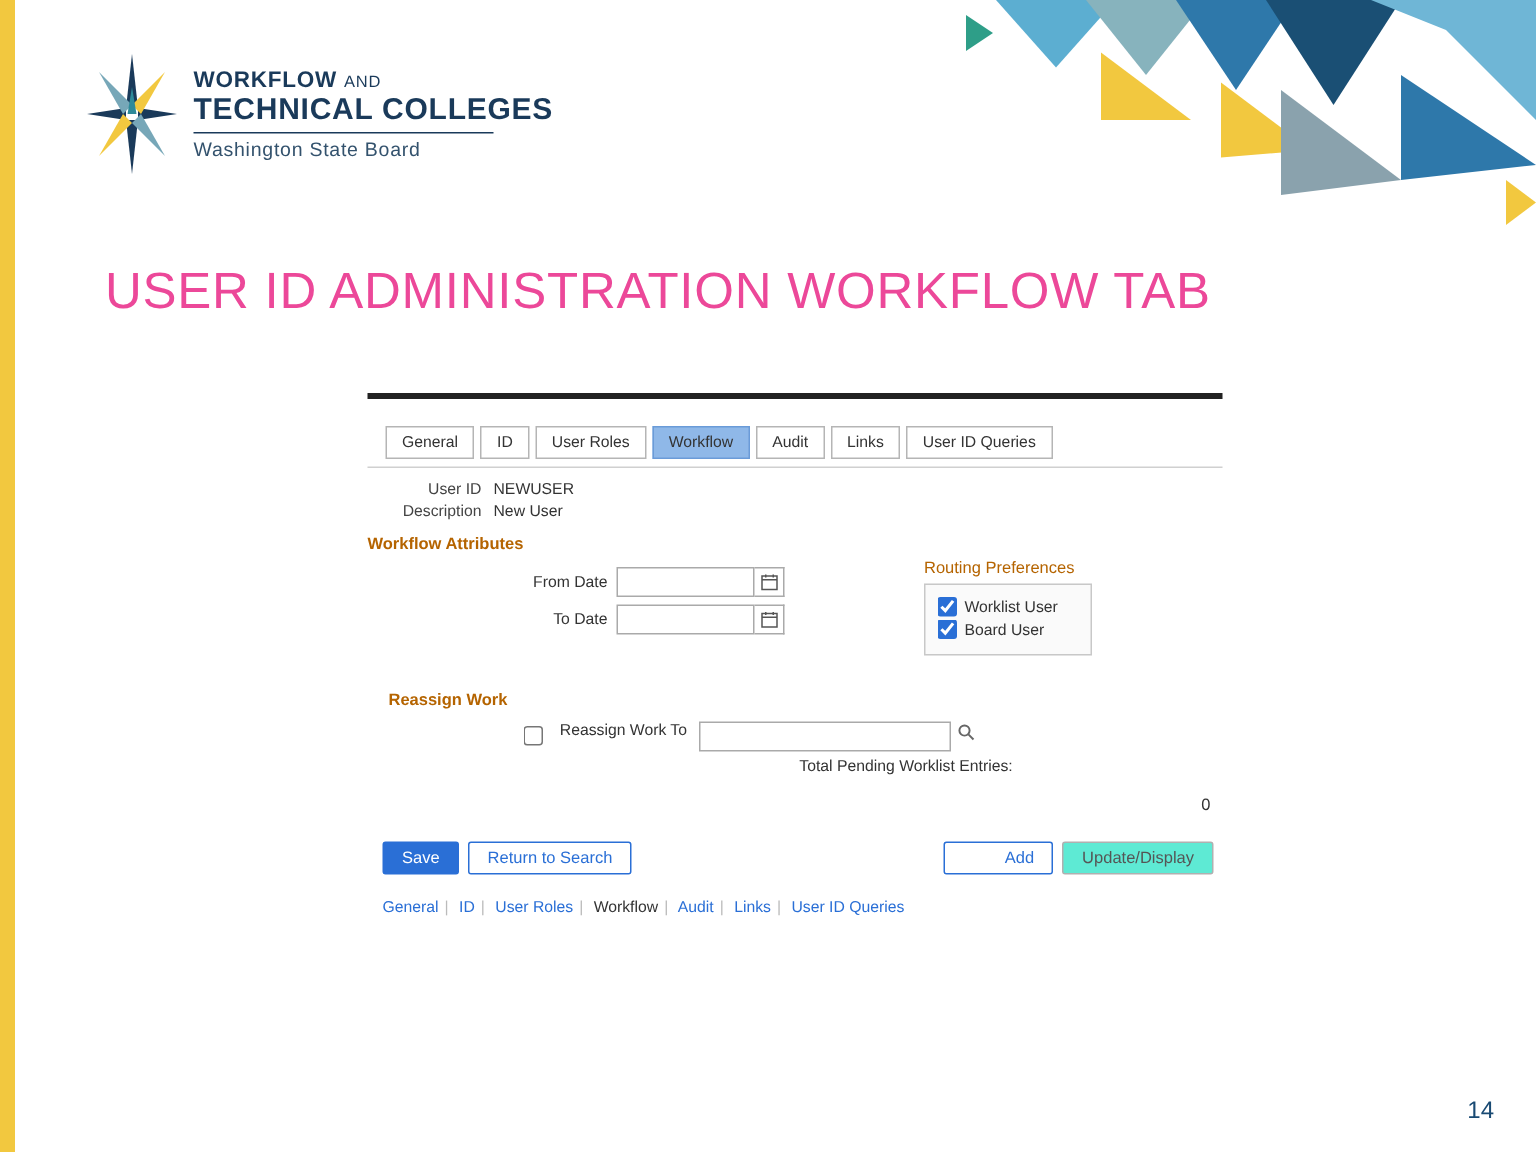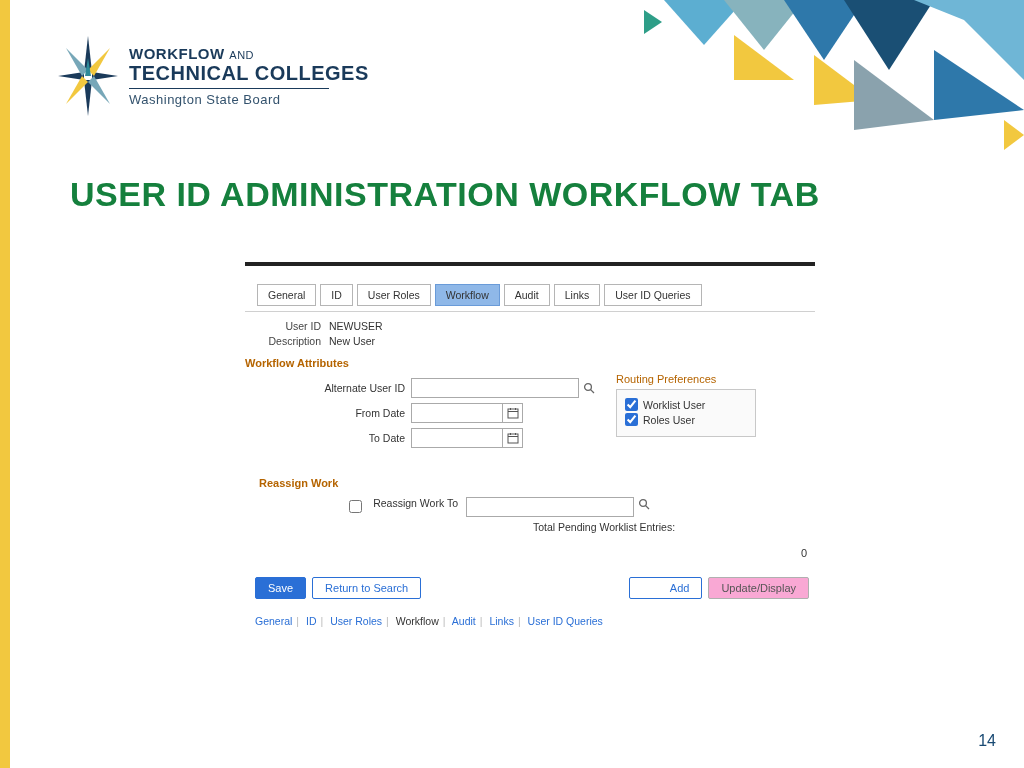--- a/index.html
+++ b/index.html
@@ -31,22 +31,22 @@
   .logo-l2 { font-size: 20px; font-weight: 700; }
   .logo-hr { border: none; border-top: 1px solid #1a3a5a; margin: 3px 0; width: 200px; }
   .logo-l3 { font-size: 13px; font-weight: 400; color: #33526d; }
   
   .hero { position: absolute; right: 0; top: 0; width: 420px; height: 180px; }
   
   .page-title {
     position: absolute;
     left: 70px; top: 175px;
     font-size: 34px;
-    font-weight: 700;
-    color: #15803d;
+    font-weight: 400;
+    color: #ec4899;
     letter-spacing: 0.5px;
   }
   
   .pagenum { position: absolute; right: 28px; bottom: 18px; color: #194a73; font-size: 16px; }
   
   .shot {
     position:absolute;
     left:245px; top:262px;
     width:570px;
     font-size:11px;
@@ -74,37 +74,37 @@
   .frow { display:flex; align-items:center; margin:5px 0; }
   .frow label { width:160px; text-align:right; margin-right:6px; font-size:10.5px; color:#333; }
   .tin { height:20px; background:#fff; border:1px solid #aaa; }
   .tin.w1 { width:168px; }
   .tin.w3 { width:92px; }
   .lkup { width:14px; height:14px; display:inline-flex; align-items:center; justify-content:center; margin-left:3px; font-size:11px; color:#666; cursor:pointer; }
   .cal { width:20px; height:20px; border:1px solid #aaa; border-left:none; display:inline-flex; align-items:center; justify-content:center; cursor:pointer; color:#555; }
   .cal svg { width:12px; height:12px; }
   .routing { margin-left:16px; }
   .routing .rtitle { color:#b56400; font-weight:400; font-size:11px; margin-bottom:4px; }
-  .rbox { border:1px solid #c8c8c8; background:#fafafa; padding:6px 10px 8px 8px; width:140px; }
+  .rbox { border:1px solid #c8c8c8; background:#fafafa; padding:6px 10px 8px 8px; width:112px; }
   .rrow { display:flex; align-items:center; font-size:10.5px; margin:2px 0; }
   .rrow input { margin-right:5px; accent-color:#2a6fd6; }
   .reassign { margin:24px 0 0 14px; }
   .rwrow { display:flex; align-items:flex-start; margin:8px 0 0 90px; }
   .rwrow .ck { margin-right:10px; margin-top:3px; }
   .rwrow label { width:86px; text-align:right; margin-right:8px; font-size:10.5px; line-height:12px; }
   .pending { margin:4px 0 0 260px; font-size:10.5px; text-align:center; width:170px; }
   .pending-val { text-align:right; margin:14px 8px 0 0; font-size:11px; }
   .btnrow { display:flex; align-items:center; margin:18px 0 16px 10px; }
   .btn {
     border:1px solid #2a6fd6; background:#fff; color:#2a6fd6;
     font-size:11px; padding:4px 12px; cursor:pointer; border-radius:2px;
     margin-right:6px;
   }
   .btn.prim { background:#2a6fd6; color:#fff; }
-  .btn.gray { background:#f9a8d4; color:#555; border-color:#b0b0b0; cursor:default; }
+  .btn.gray { background:#5eead4; color:#555; border-color:#b0b0b0; cursor:default; }
   .btn.rg { margin-left:auto;padding-left:40px; }
   .blinks { margin:8px 0 0 10px; font-size:10.5px; color:#999; }
   .blinks a { color:#2a6fd6; text-decoration:none; }
   .blinks .cur { color:#333; }
   .sep { color:#bbb; margin:0 4px; }
 </style>
 </head>
 <body>
 
 <div class="gold-bar"></div>
@@ -173,30 +173,20 @@
     <div class="meta-row">
       <div class="meta-lab">Description</div>
       <div class="meta-val">New User</div>
     </div>
   </div>
 
   <div class="sect">Workflow Attributes</div>
 
   <div class="form-zone">
     <div class="form-col">
-      <div class="frow">
-        <label>Alternate User ID</label>
-        <input class="tin w1" style="">
-        <span class="lkup">
-          <svg width="12" height="12" viewBox="0 0 12 12">
-              <circle cx="5" cy="5" r="3.4" fill="none" stroke="#666" stroke-width="1.3"></circle>
-              <line x1="7.6" y1="7.6" x2="11" y2="11" stroke="#666" stroke-width="1.3"></line>
-            </svg>
-        </span>
-      </div>
       <div class="frow">
         <label>From Date</label>
         <input class="tin w3" style="">
         <span class="cal">
           <svg viewBox="0 0 12 12">
               <rect x="1" y="2" width="10" height="9" fill="none" stroke="#555"></rect>
               <line x1="1" y1="4.5" x2="11" y2="4.5" stroke="#555"></line>
               <line x1="3.5" y1="1" x2="3.5" y2="3" stroke="#555"></line>
               <line x1="8.5" y1="1" x2="8.5" y2="3" stroke="#555"></line>
             </svg>
@@ -218,21 +208,21 @@
 
     <div class="routing">
       <div class="rtitle">Routing Preferences</div>
       <div class="rbox">
         <div class="rrow">
           <input type="checkbox" checked="" style="">
           <span>Worklist User</span>
         </div>
         <div class="rrow">
           <input type="checkbox" checked="" style="">
-          <span>Roles User</span>
+          <span>Board User</span>
         </div>
       </div>
     </div>
   </div>
 
   <div class="reassign">
     <div class="sect" style="margin-left:0">Reassign Work</div>
     <div class="rwrow">
       <input type="checkbox" class="ck" style="">
       <label>Reassign Work To</label>

